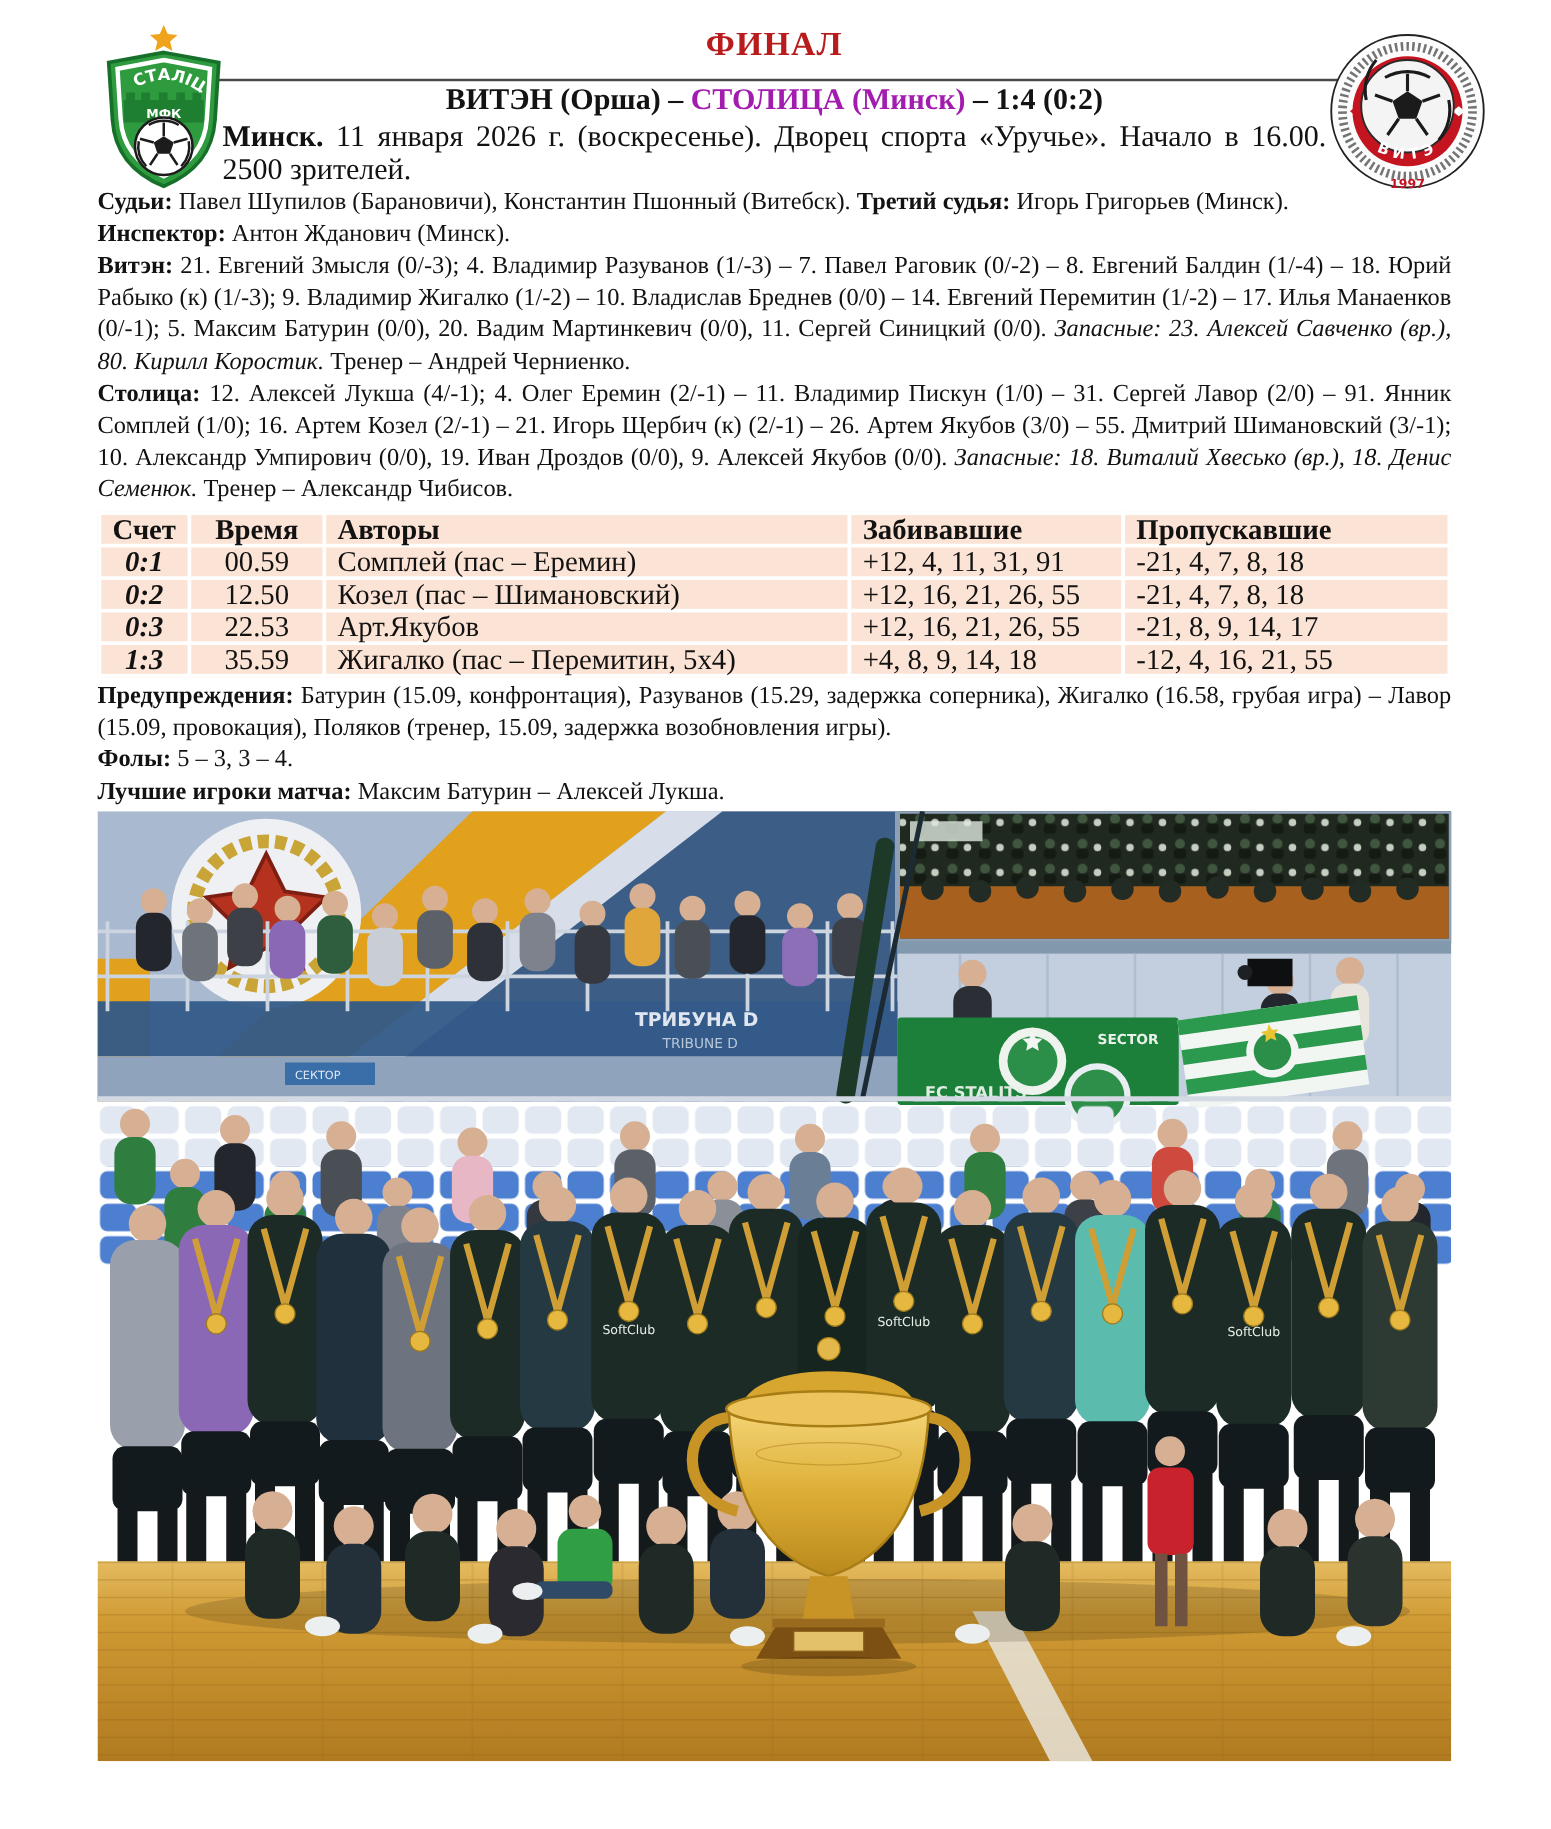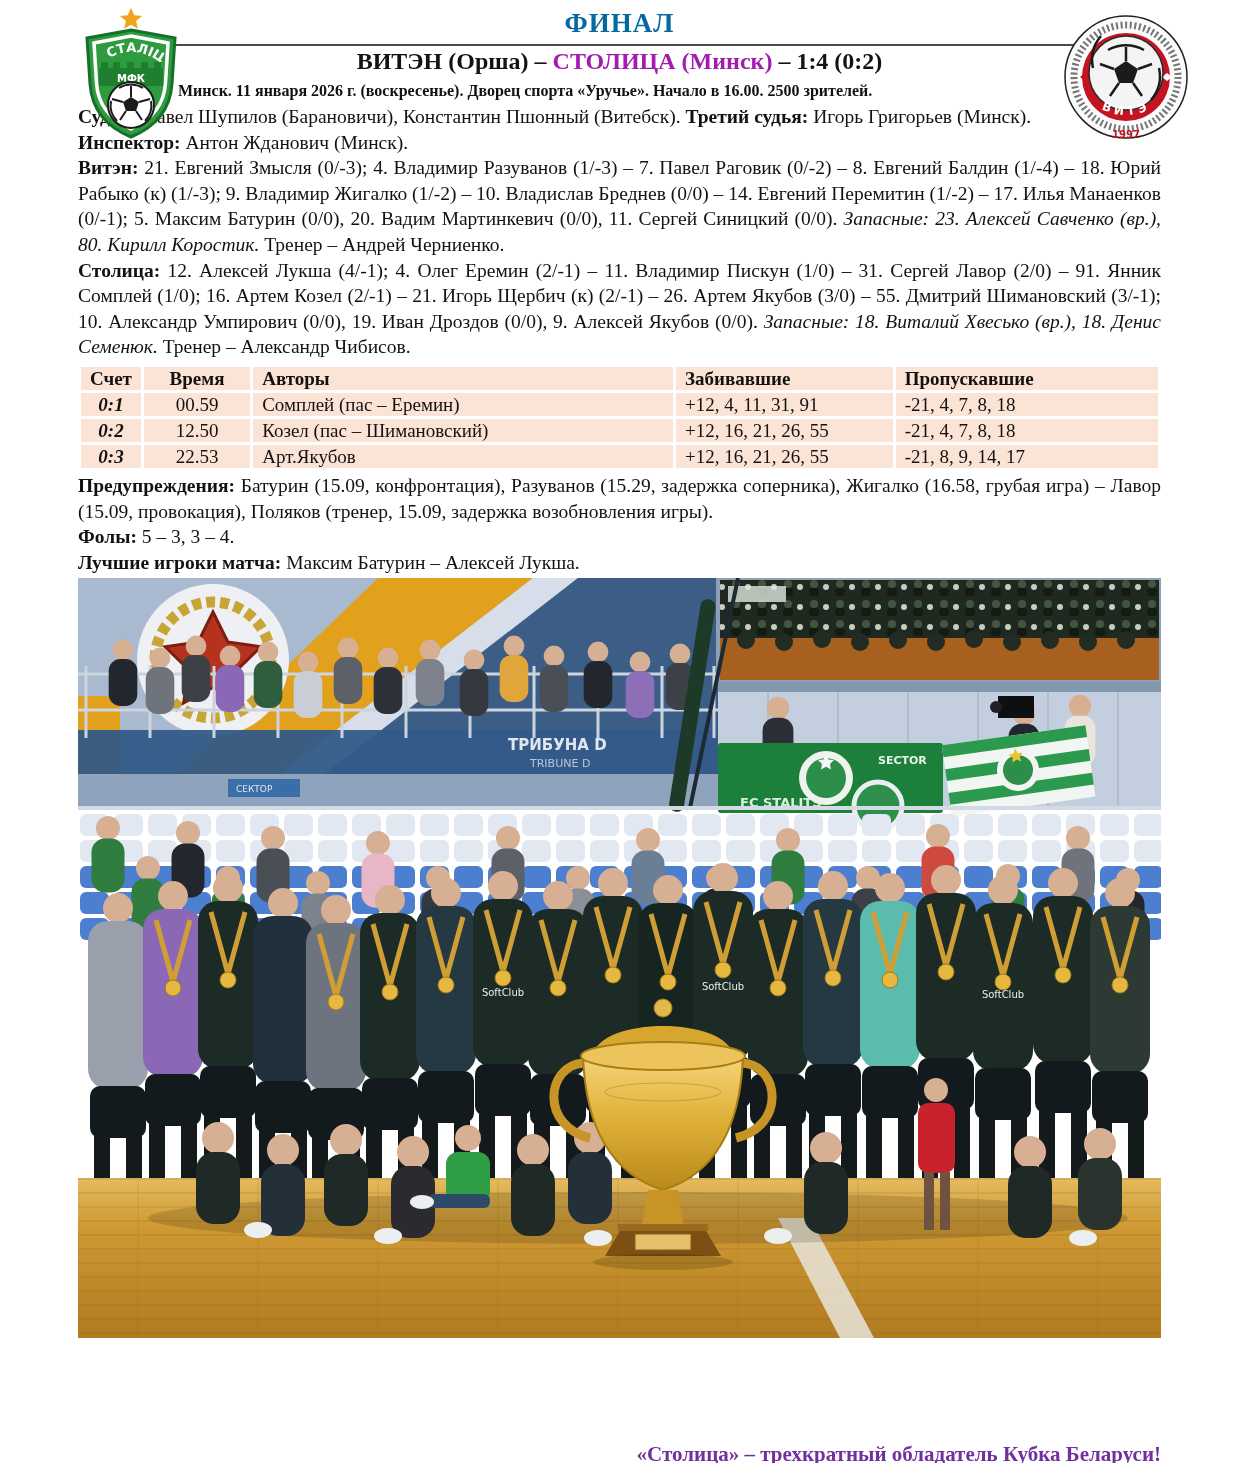--- a/index.html
+++ b/index.html
@@ -2,30 +2,30 @@
 <html><head>
 <meta charset="utf-8">
 <style>
   html,body{margin:0;padding:0;background:#ffffff;}
   body{width:1241px;height:1463px;font-family:"Liberation Serif",serif;color:#121212;overflow:hidden;}
   .content{position:relative;margin-left:78px;width:1083px;padding-top:8px;}
   
   .hdr{position:relative;}
   .logoL{position:absolute;left:-6px;top:-2px;}
   .logoR{position:absolute;left:984px;top:6px;}
-  h1.final{margin:0;text-align:center;font-size:27px;font-weight:bold;color:#0369a1;letter-spacing:1px;}
+  h1.final{margin:12px;text-align:center;font-size:27px;font-weight:bold;color:#b91c1c;letter-spacing:1px;}
   .rule{border:0;border-top:2px solid #4a4a4a;margin:5px 0 2px 82px;width:920px;}
   h2.match{margin:1px 0 0;text-align:center;font-size:24px;font-weight:bold;color:#131313;}
   .purple{color:#a21caf;}
-  p.venue{margin:3px 100px 0;text-align:justify;font-size:16px;line-height:26px;font-weight:bold;}
+  p.venue{margin:3px 100px 0;text-align:justify;font-size:24px;line-height:26px;}
   p.doc{margin:0;text-align:justify;font-size:19.5px;line-height:25.6px;}
   p.doc b{font-weight:bold;}
   p.doc i{font-style:italic;}
   
-  table.goals{width:100%;border-collapse:collapse;background:#fbe3d5;margin:4px 0 2px;font-size:19px;}
+  table.goals{width:100%;border-collapse:collapse;background:#fbe3d5;margin:4px 0 2px;font-size:23px;}
   table.goals th,table.goals td{border:3px solid #ffffff;padding:0 9px;height:23px;line-height:23px;white-space:nowrap;text-align:left;}
   table.goals th{font-weight:bold;}
   table.goals th:nth-child(1),table.goals th:nth-child(2){text-align:center;}
   table.goals td:nth-child(1){text-align:center;font-weight:bold;font-style:italic;}
   table.goals td:nth-child(2){text-align:center;}
   
   .photo{margin-top:3px;width:1083px;height:862px;line-height:0;}
   
   .caption{margin-top:2px;text-align:right;font-size:21px;font-weight:bold;color:#7030a0;}
 </style>
@@ -122,20 +122,27 @@
           <td>Козел (пас – Шимановский)</td>
           <td>+12, 16, 21, 26, 55</td>
           <td>-21, 4, 7, 8, 18</td>
         </tr>
       <tr>
           <td>0:3</td>
           <td>22.53</td>
           <td>Арт.Якубов</td>
           <td>+12, 16, 21, 26, 55</td>
           <td>-21, 8, 9, 14, 17</td>
+        </tr>
+      <tr>
+          <td>1:3</td>
+          <td>35.59</td>
+          <td>Жигалко (пас – Перемитин, 5х4)</td>
+          <td>+4, 8, 9, 14, 18</td>
+          <td>-12, 4, 16, 21, 55</td>
         </tr>
     </tbody>
   </table>
 
   <p class="doc"><b>Предупреждения:</b><span> Батурин (15.09, конфронтация), Разуванов (15.29, задержка соперника), Жигалко (16.58, грубая игра) – Лавор (15.09, провокация), Поляков (тренер, 15.09, задержка возобновления игры).</span></p>
   <p class="doc"><b>Фолы:</b><span> 5 – 3, 3 – 4.</span></p>
   <p class="doc"><b>Лучшие игроки матча:</b><span> Максим Батурин – Алексей Лукша.</span></p>
 
   <div class="photo">
     <svg width="1083" height="760" viewBox="0 0 1083 760" font-family="DejaVu Sans, sans-serif">

